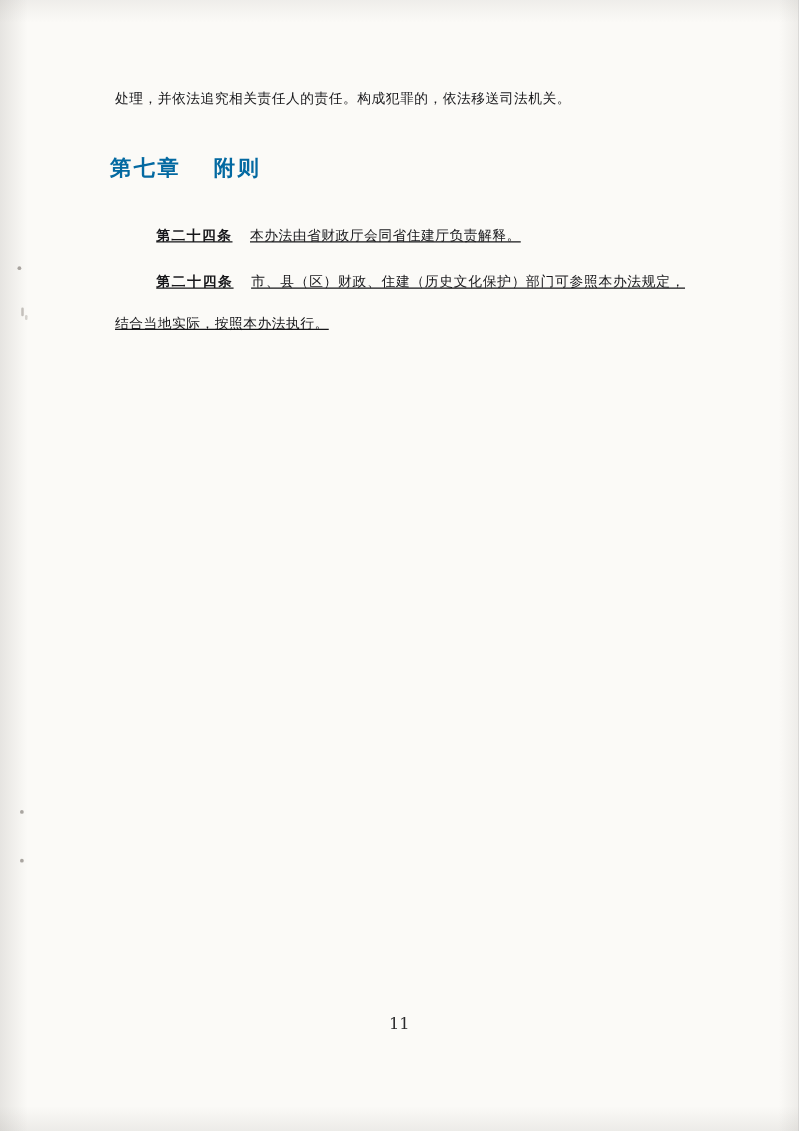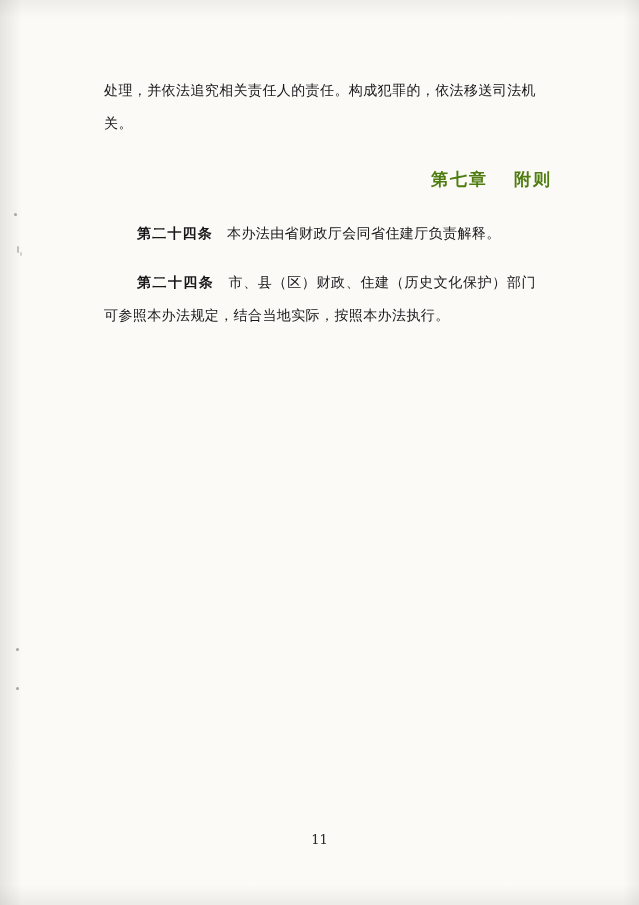--- a/index.html
+++ b/index.html
@@ -33,64 +33,64 @@
       linear-gradient(180deg, rgba(130,125,120,0.10) 0px, rgba(255,255,255,0) 18px),
       linear-gradient(0deg, rgba(130,125,120,0.12) 0px, rgba(255,255,255,0) 20px);
   }
   .content {
     position: absolute;
     left: 88px;
     top: 58px;
     width: 464px;
   }
   p {
-    margin: 16px;
+    margin: 4px;
     color: #17171a;
-    font-size: 14px;
+    font-size: 11px;
     line-height: 33px;
     letter-spacing: 0.4px;
     text-align: justify;
     text-justify: inter-ideograph;
   }
   .para {
     margin-bottom: 1px;
   }
   .indent {
     text-indent: 33px;
+    text-decoration: underline;
   }
   .bold-lead {
     font-weight: bold;
     letter-spacing: 1.2px;
   }
   .gap-after-lead {
     display: inline-block;
     width: 14px;
   }
   .chapter-title {
-    text-align: right;
+    text-align: left;
     font-weight: bold;
     font-size: 17px;
     letter-spacing: 2px;
     margin: 28px 0 26px 0;
-    color: #4d7c0f;
+    color: #0369a1;
   }
   .chapter-title .sp {
     display: inline-block;
     width: 26px;
   }
   .page-number {
     position: absolute;
     left: 0;
     right: 0;
     top: 812px;
     text-align: center;
     font-size: 13px;
     color: #2a2a2c;
     font-family: "DejaVu Serif", "Liberation Serif", serif;
-    margin-top: 20px;
   }
   
   .speck {
     position: absolute;
     background: #8f8a84;
     border-radius: 50%;
     opacity: 0.75;
     pointer-events: none;
   }
   .s1 { left: 14px; top: 213px; width: 3px; height: 3px; }

